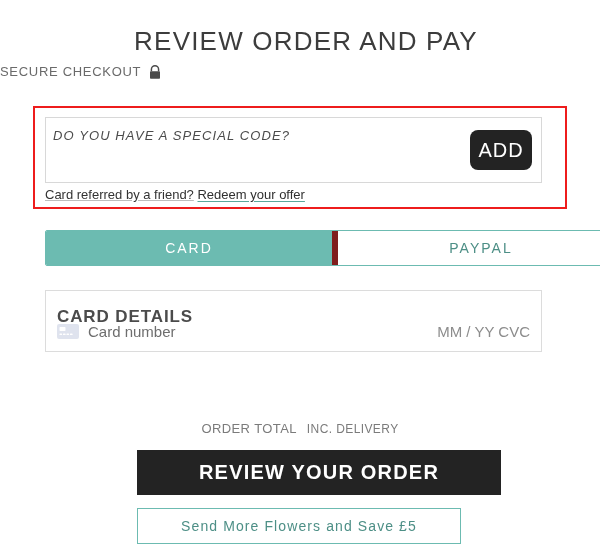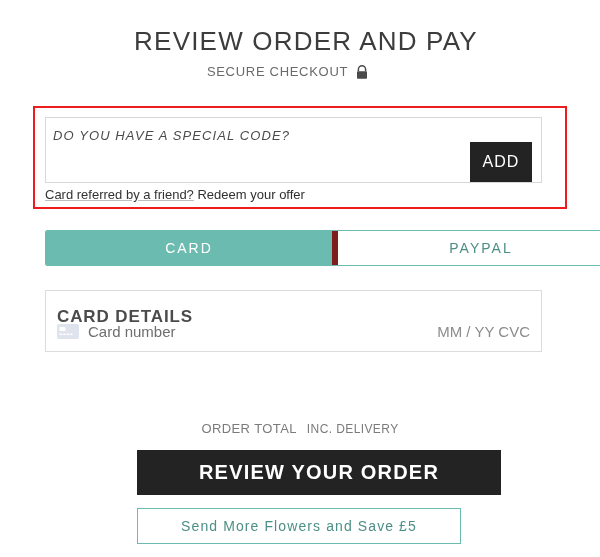--- a/index.html
+++ b/index.html
@@ -16,21 +16,21 @@
     position:absolute; left:0; top:26px; width:600px;
     text-align:center;
     font-size:26px; font-weight:400; letter-spacing:1.2px;
     color:#3c3c3c;
     padding-left:12px;
   }
   .subtitle {
     position:absolute; left:0; top:64px; width:576px;
     text-align:center;
     font-size:13px; letter-spacing:0.7px; color:#6a6a6a;
-    display:flex; align-items:center; justify-content:center; gap:7px;
+    display:flex; align-items:center; gap:7px;
   }
   .lock-icon { display:inline-block; width:14px; height:15px; position:relative; top:1px; }
 
   
   .promo-highlight {
     position:absolute; left:33px; top:106px; width:534px; height:103px;
     border:2px solid #ee1c1c; background:transparent;
   }
   .promo-box {
     position:absolute; left:45px; top:117px; width:497px; height:66px;
@@ -40,31 +40,31 @@
     position:absolute; left:53px; top:128px;
     font-size:13px; letter-spacing:1.1px; color:#4b4b4b;font-style:italic;
   }
   .promo-input {
     position:absolute; left:57px; top:146px; width:400px; height:32px;
     border:none; outline:none; background:transparent;
     font-family:"Liberation Sans", sans-serif; font-size:13px; color:#333;
   }
   .add-button {
     position:absolute; left:470px; top:130px; width:62px; height:40px;
-    background:#232323; color:#fff; border:none; border-radius:0;
+    background:#232323; color:#fff; border:none; border-radius:8px;
     font-family:"Liberation Sans", sans-serif;
-    font-size:16px; letter-spacing:1px; cursor:pointer;margin-top:12px;
+    font-size:20px; letter-spacing:1px; cursor:pointer;
   }
   .referral {
     position:absolute; left:45px; top:187px;
     font-size:13px; color:#333;
   }
   .referral .lead { text-decoration: underline; text-decoration-color:#bdbdbd; }
   .referral a {
-    color:#2f2f2f; 
+    color:#2f2f2f; text-decoration:underline;
     text-decoration-color:#5aa89c; text-underline-offset:2px;
     cursor:pointer;
   }
 
   
   .tabs {
     position:absolute; left:45px; top:230px; width:580px; height:36px;
     display:flex; border:1px solid #6cbbb1; border-radius:2px; overflow:hidden;
   }
   .tab {

